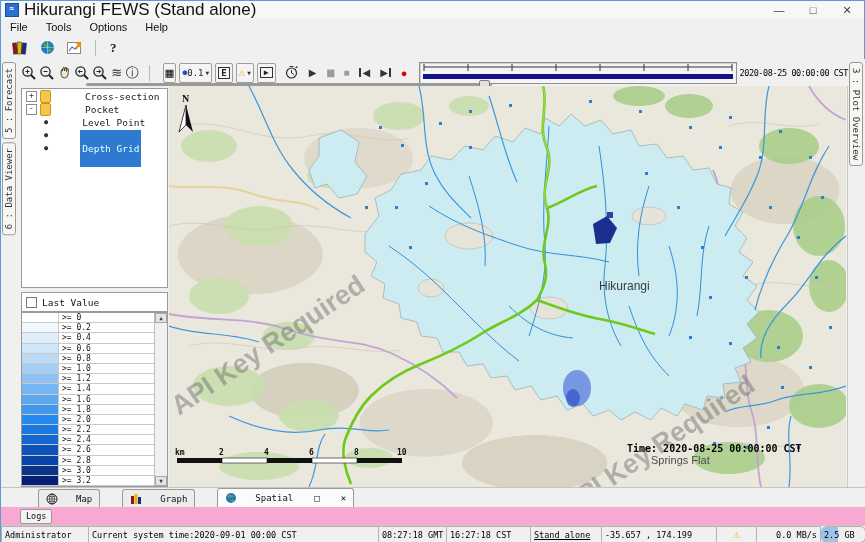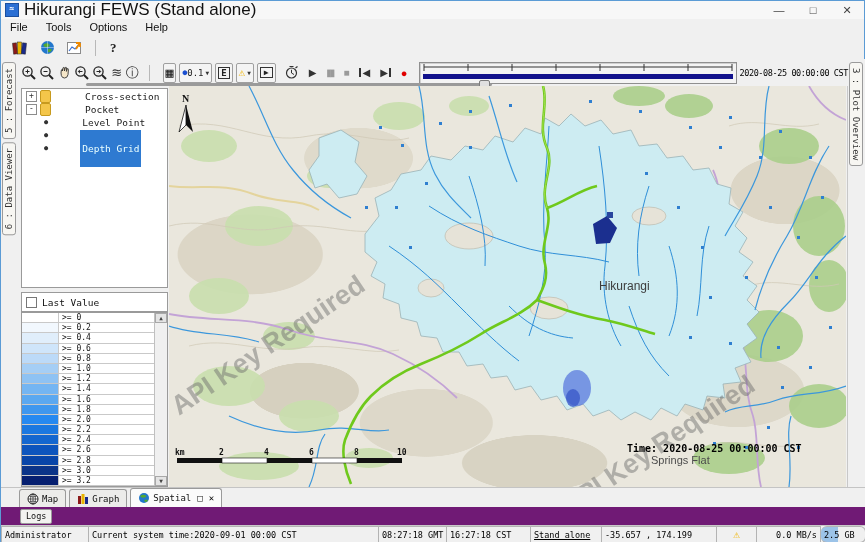--- a/index.html
+++ b/index.html
@@ -76,24 +76,24 @@
   .map svg{position:absolute;left:0;top:0;}
   .wm{font:bold 27px "Liberation Sans",sans-serif;fill:rgba(105,105,105,0.45);}
   .maplabel{font:11px "Liberation Sans",sans-serif;fill:#4c4c4c;}
   .town{font:12px "Liberation Sans",sans-serif;fill:#3c3c3c;}
   .timetxt{font:bold 10px "DejaVu Sans Mono",monospace;fill:#000;}
   .scaletxt{font:bold 8px "DejaVu Sans Mono",monospace;fill:#111;}
   .ntxt{font:bold 10px "Liberation Serif",serif;fill:#111;}
 
   
   .tabbar{position:absolute;left:0;top:486px;width:865px;height:20px;background:#f0f0f0;border-top:1px solid #c4c4c4;display:flex;align-items:flex-end;padding-left:18px;box-sizing:border-box;}
-  .btab{display:flex;align-items:center;gap:3px;border:1px solid #9a9a9a;border-bottom:none;border-radius:3px 3px 0 0;background:#ececea;height:17px;padding:0 7px;font:9px "DejaVu Sans Mono",monospace;color:#111;margin-right:3px;}
+  .btab{display:flex;align-items:center;gap:18px;border:1px solid #9a9a9a;border-bottom:none;border-radius:3px 3px 0 0;background:#ececea;height:17px;padding:0 7px;font:9px "DejaVu Sans Mono",monospace;color:#111;margin-right:3px;margin-left:19px;}
   .btab.active{background:#fbfbfb;height:18px;}
   .tab-ctrl{font-size:9px;font-weight:bold;color:#111;margin-left:3px;}
-  .logsrow{position:absolute;left:0;top:506px;width:865px;height:18px;background:#701a75;}
+  .logsrow{position:absolute;left:0;top:506px;width:865px;height:18px;background:#f9a8d4;}
   .logs-btn{position:absolute;left:19px;top:2px;height:13px;border:1px solid #9a9a9a;border-radius:2px;background:#f2f2f0;font:8.5px/12px "DejaVu Sans Mono",monospace;padding:0 5px;color:#111;}
 
   
   .statusbar{position:absolute;left:0;top:524px;width:865px;height:18px;display:flex;background:#f0f0f0;border-top:1px solid #c9c9c9;box-sizing:border-box;}
   .scell{border:1px solid #b3b3b3;border-left:none;box-sizing:border-box;font:8.5px "DejaVu Sans Mono",monospace;color:#000;display:flex;align-items:center;padding:0 3px;white-space:nowrap;overflow:hidden;}
   .scell:first-child{border-left:1px solid #b3b3b3;}
   .warncell{justify-content:center;}
   .warn-glyph{color:#f0b400;font-size:11px;}
   .memcell{background:linear-gradient(to right,#9cc3e8 0 38%,#f0f0f0 38%);border-radius:6px;}
 </style>

